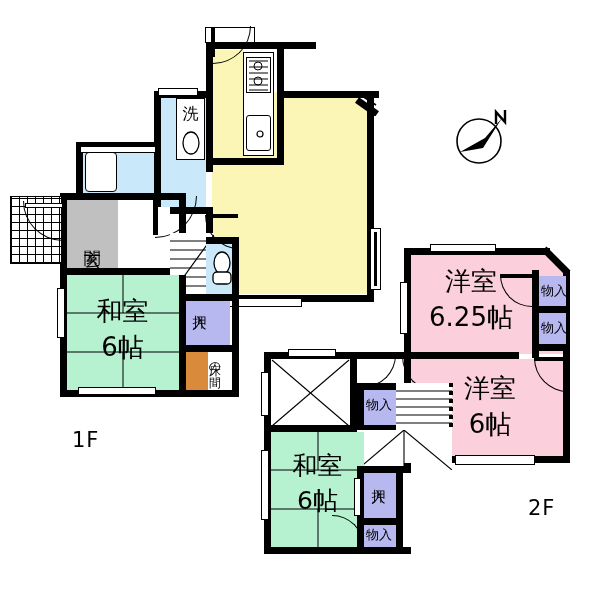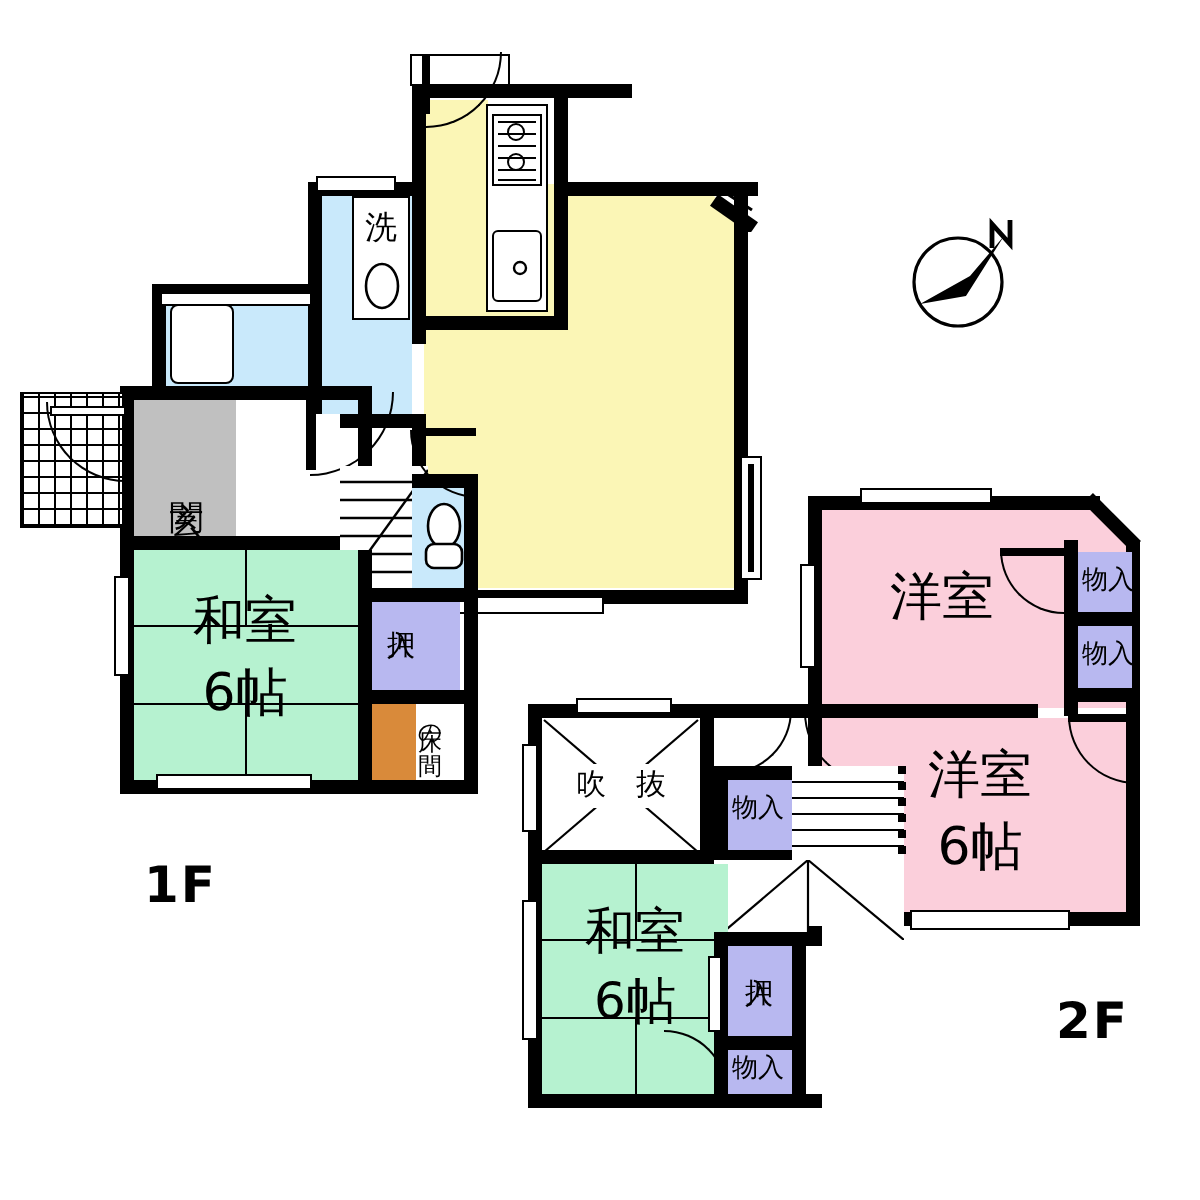--- a/index.html
+++ b/index.html
@@ -10,21 +10,21 @@
   
   .abs{position:absolute;box-sizing:border-box;}
   .wall{position:absolute;background:#000;}
   .room{position:absolute;box-sizing:border-box;}
   .thin{position:absolute;box-sizing:border-box;border:1.5px solid #000;background:transparent;}
   .thinfill{position:absolute;box-sizing:border-box;border:1.5px solid #000;}
   .lbl{position:absolute;color:#000;white-space:nowrap;line-height:1;}
   .ctr{position:absolute;display:flex;align-items:center;justify-content:center;text-align:center;line-height:1.15;}
   .vert{writing-mode:vertical-rl;text-orientation:upright;}
 
-  .floorlabel{font-weight:bold;font-size:25px;letter-spacing:1px;}
+  .floorlabel{font-weight:normal;font-size:21px;letter-spacing:1px;}
 
   
   .arc{position:absolute;box-sizing:border-box;border:1.5px solid #000;background:#fff;}
   .arc-br{border-radius:0 0 100% 0;border-top:none;border-left:none;}
   .arc-bl{border-radius:0 0 0 100%;border-top:none;border-right:none;}
   .arc-tr{border-radius:0 100% 0 0;border-bottom:none;border-left:none;}
 
   .hatch{background-image:
       repeating-linear-gradient(0deg,#000 0 1px,transparent 1px 8px),
       repeating-linear-gradient(90deg,#000 0 1px,transparent 1px 8px);
@@ -215,20 +215,21 @@
   <div class="wall" style="left:404px;top:248px;width:7px;height:110px;"></div>
   <div class="abs" style="left:540px;top:245px;width:32px;height:32px;">
     <svg width="32" height="32" viewBox="0 0 32 32">
         <line x1="4" y1="4" x2="28" y2="28" stroke="#000" stroke-width="7"></line>
       </svg>
   </div>
   <div class="wall" style="left:563px;top:270px;width:7px;height:88px;"></div>
   <div class="wall" style="left:404px;top:352px;width:115px;height:7px;"></div>
   <div class="ctr" style="left:411px;top:256px;width:120px;height:88px;flex-direction:column;font-size:26px;">
     <div>洋室</div>
+    <div style="margin-top:6px;">6.25帖</div>
   </div>
   <div class="thin" style="left:430px;top:244px;width:66px;height:8px;background:#fff;"></div>
   <div class="thin" style="left:400px;top:282px;width:8px;height:52px;background:#fff;"></div>
 
   <div class="room" style="left:538px;top:276px;width:28px;height:32px;background:#b8b8f0;"></div>
   <div class="room" style="left:538px;top:312px;width:28px;height:34px;background:#b8b8f0;"></div>
   <div class="wall" style="left:532px;top:270px;width:7px;height:88px;"></div>
   <div class="wall" style="left:532px;top:306px;width:38px;height:7px;"></div>
   <div class="wall" style="left:532px;top:344px;width:38px;height:7px;"></div>
   <div class="lbl" style="left:541px;top:284px;font-size:13px;">物入</div>
@@ -253,21 +254,20 @@
   <div class="wall" style="left:264px;top:547px;width:147px;height:7px;"></div>
 
   <div class="abs" style="left:271px;top:359px;width:79px;height:68px;background:#fff;">
     <svg width="79" height="68" viewBox="0 0 79 68">
       <g stroke="#000" stroke-width="1.1" fill="none">
         <line x1="1" y1="1" x2="78" y2="67"></line>
         <line x1="78" y1="1" x2="1" y2="67"></line>
       </g>
     </svg>
   </div>
-  <div class="lbl ctr" style="left:271px;top:382px;width:79px;height:22px;font-size:15px;background:#fff;">吹　抜</div>
   <div class="wall" style="left:350px;top:352px;width:7px;height:76px;"></div>
   <div class="wall" style="left:264px;top:425px;width:93px;height:7px;"></div>
   <div class="thin" style="left:261px;top:372px;width:8px;height:44px;background:#fff;"></div>
   <div class="thin" style="left:288px;top:349px;width:48px;height:8px;background:#fff;"></div>
 
   <div class="room" style="left:364px;top:389px;width:32px;height:36px;background:#b8b8f0;"></div>
   <div class="wall" style="left:357px;top:383px;width:46px;height:7px;"></div>
   <div class="wall" style="left:357px;top:383px;width:7px;height:49px;"></div>
   <div class="wall" style="left:357px;top:425px;width:46px;height:7px;"></div>
   <div class="lbl" style="left:366px;top:398px;font-size:13px;">物入</div>

